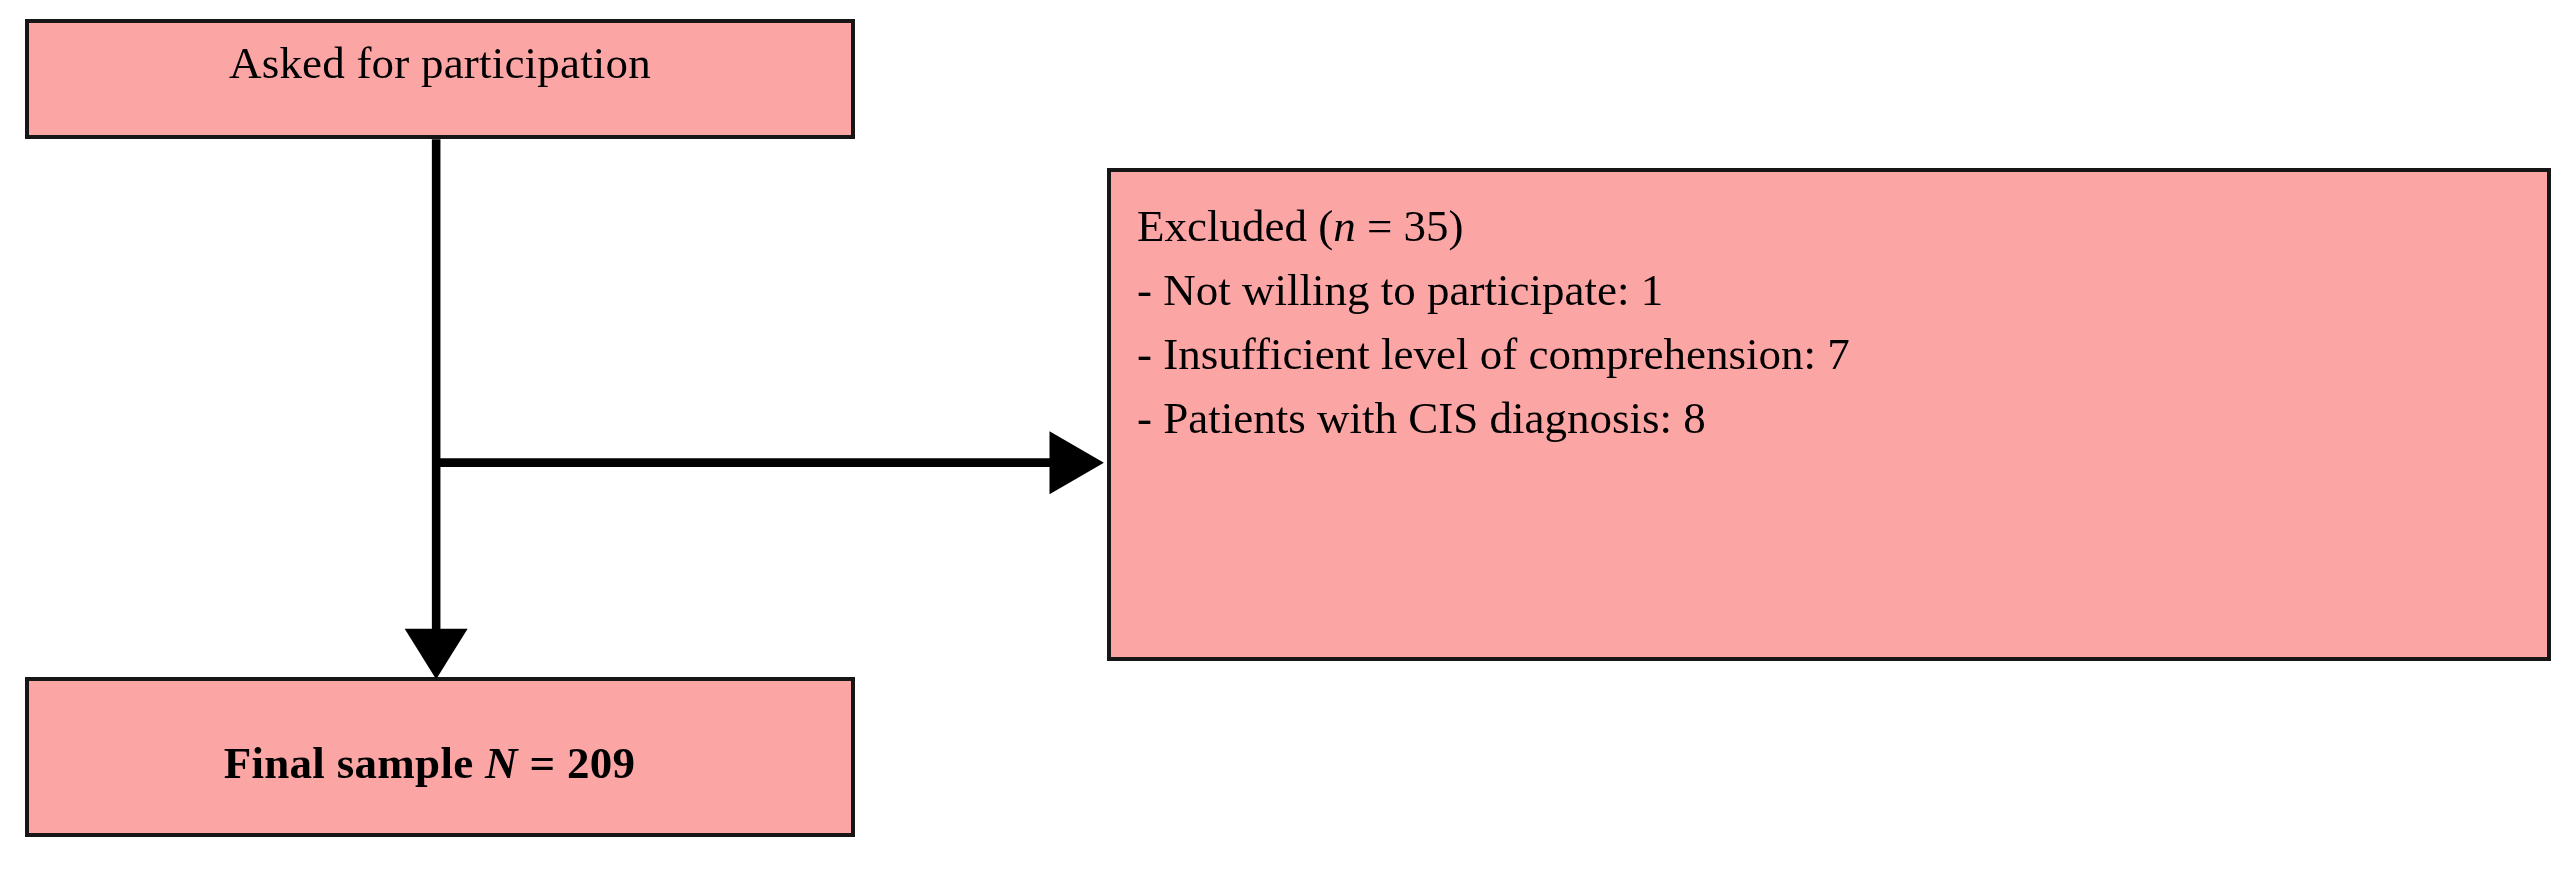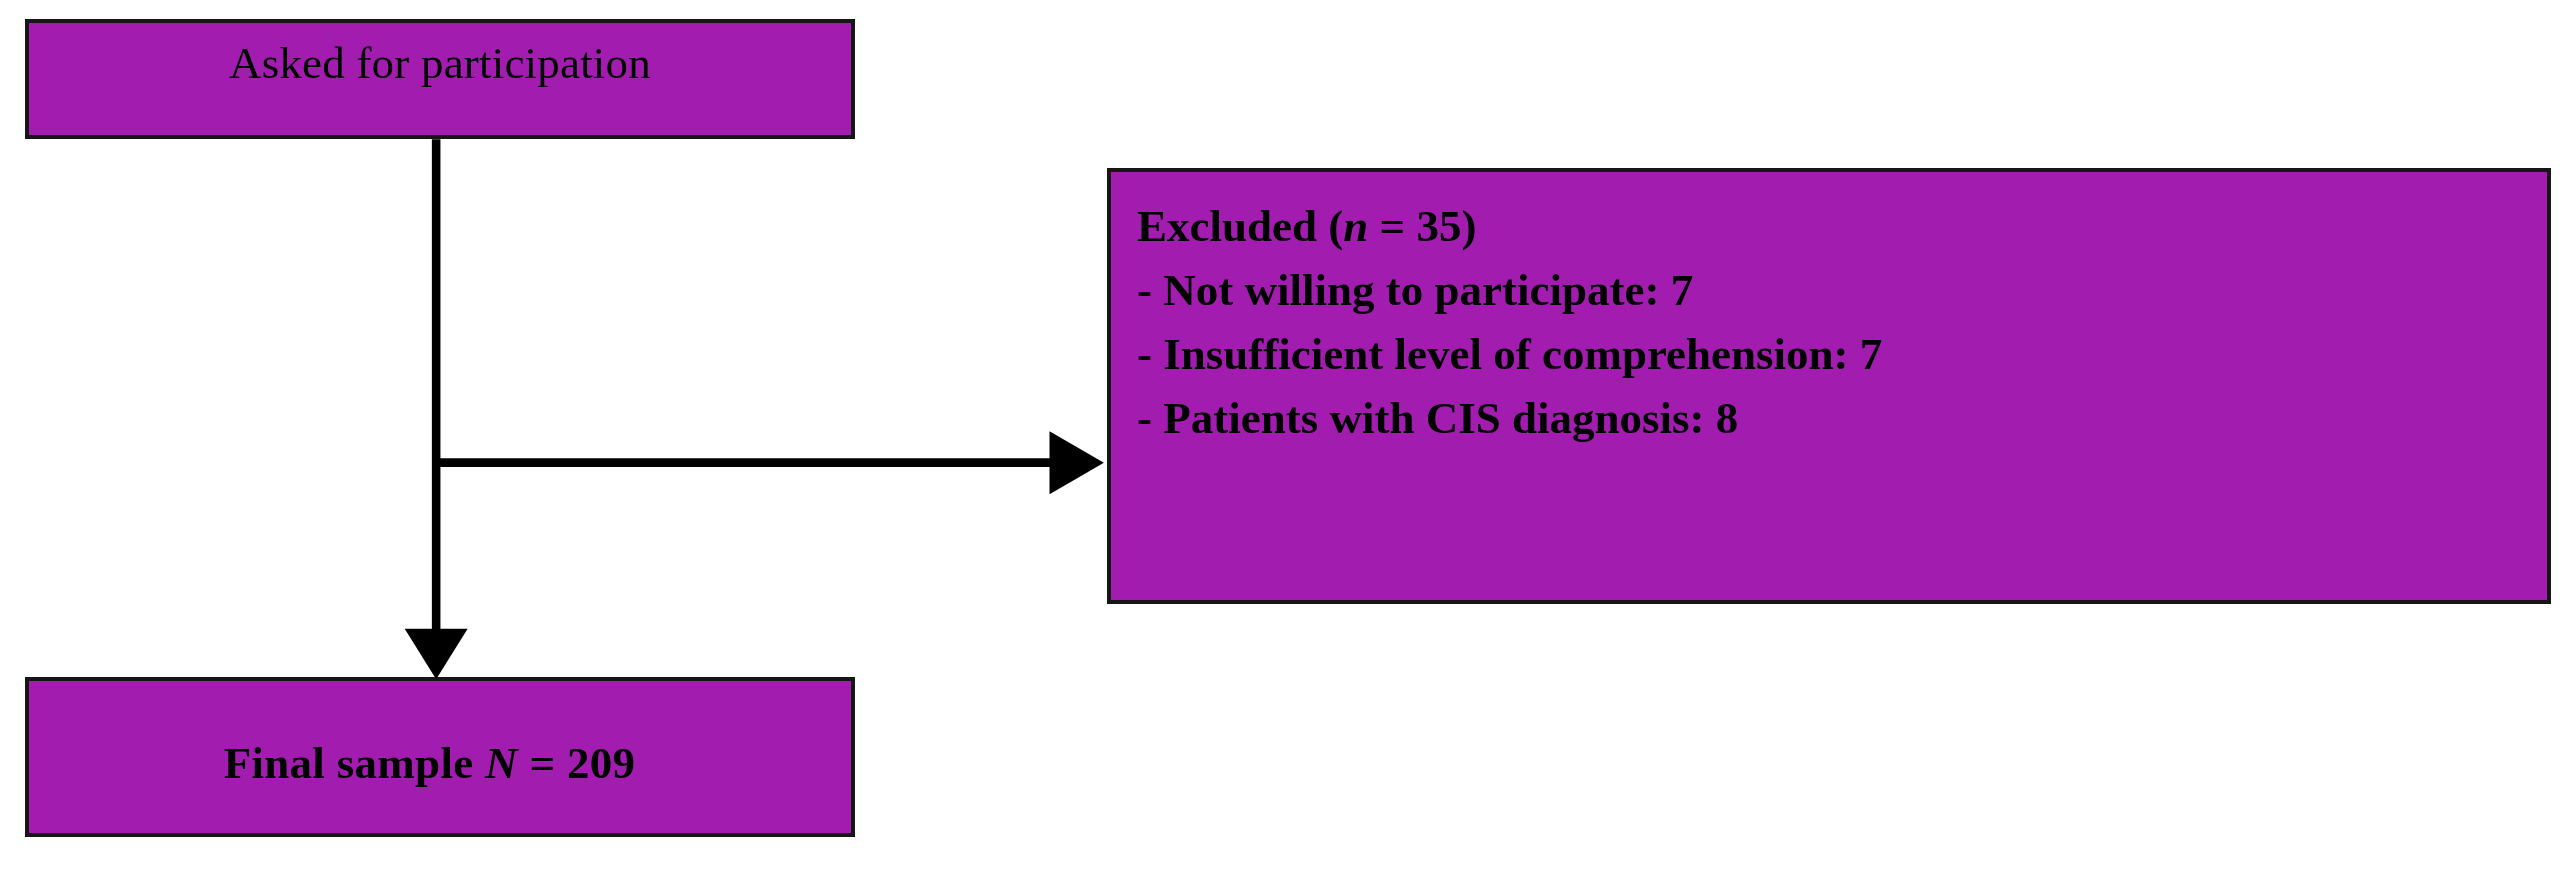--- a/index.html
+++ b/index.html
@@ -17,42 +17,41 @@
     width: 2576px;
     height: 890px;
     background: #ffffff;
     overflow: hidden;
   }
 
   
   .box {
     position: absolute;
     box-sizing: border-box;
-    background: #a21caf;
+    background: #fca5a5;
     border: 4.8px solid #161616;
   }
 
   #box-asked {
     left: 25px;
     top: 19px;
     width: 830px;
     height: 120px;
   }
   #box-final {
     left: 25px;
     top: 677px;
     width: 830px;
     height: 160px;
   }
   #box-excluded {
     left: 1107px;
     top: 168px;
     width: 1444px;
-    height: 436px;
-    font-weight: bold;
+    height: 493px;
   }
 
   
   .box-text-centered {
     position: absolute;
     left: 0;
     right: 0;
     text-align: center;
     font-size: 45px;
     line-height: 1.12;
@@ -114,21 +113,21 @@
 
   <div class="box" id="box-asked">
     <div class="box-text-centered" id="asked-lines">
       <span class="line-1">Asked for participation</span>
     </div>
   </div>
 
   <div class="box" id="box-excluded">
     <div id="excluded-body">
       <span class="head"><span>Excluded (</span><span class="ital">n</span><span> = 35)</span></span>
-      <span class="bullet">- Not willing to participate: 7</span>
+      <span class="bullet">- Not willing to participate: 1</span>
       <span class="bullet">- Insufficient level of comprehension: 7</span>
       <span class="bullet">- Patients with CIS diagnosis: 8</span>
     </div>
   </div>
 
   <div class="box" id="box-final">
     <div class="box-text-centered" id="final-line"><span>Final sample </span><span class="ital">N</span><span> = 209</span></div>
   </div>
 
   <svg id="connectors" viewBox="0 0 2700 933">

